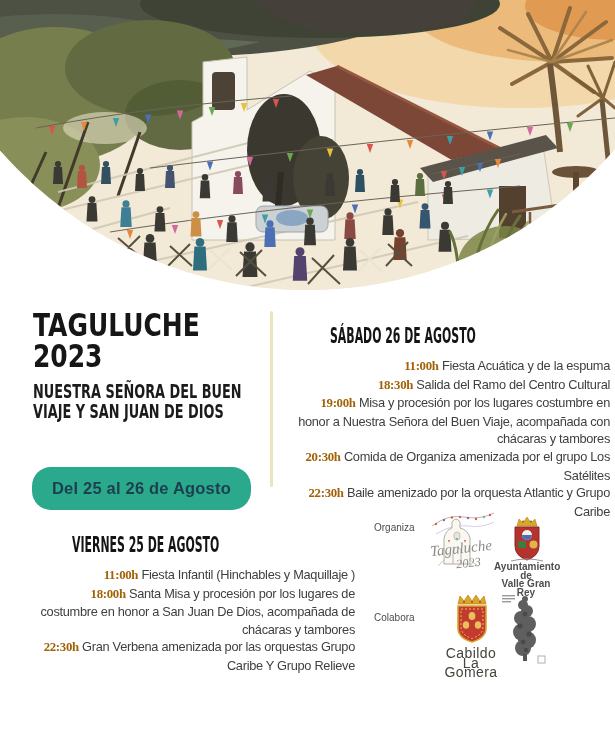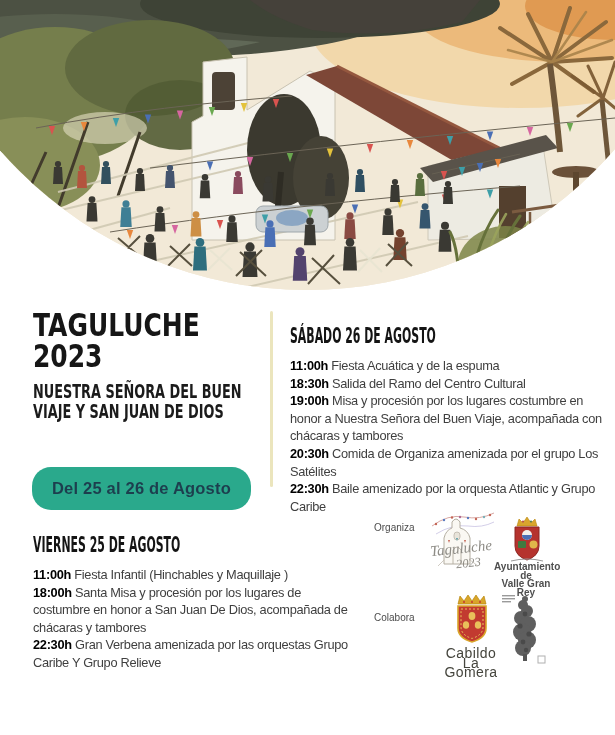--- a/index.html
+++ b/index.html
@@ -30,28 +30,28 @@
   .badge {
     position:absolute; left:32px; top:467px; height:43px; padding:0 20px;
     background:#2aa98c; border-radius:19px; display:flex; align-items:center;
     font-size:16.5px; font-weight:600; color:#1d3e4e; letter-spacing:.2px;
   }
 
   
   .divider { position:absolute; left:270px; top:311px; width:3px; height:176px; background:#ebe5bd; border-radius:2px; }
 
   
-  .col { position:absolute; }
+  .col { position:absolute;text-align:right; }
   .col h2 { margin:0 0 8px 0; color:#141414; }
   .col h2 .sec {
     font-family:"DejaVu Sans", sans-serif; font-weight:800; font-size:21px; line-height:21px;
     transform:scaleX(.52); transform-origin:0 0; white-space:nowrap; display:inline-block;
   }
   .col p.event { margin:0; font-size:12.8px; line-height:17.6px; letter-spacing:-0.3px; color:#3f3f3f; }
-  .col p.event b { color:#000000; font-weight:700; }
+  .col p.event b { color:#a16207; font-weight:700;font-family:Liberation Serif, serif; }
   .col.sat { left:290px; top:321px; width:320px; }
   .col.fri { left:33px;  top:530px; width:322px; }
 
   
   .sp-label { position:absolute; font-size:10px; color:#4c4c4c; }
   .lbl-organiza { left:374px; top:522px; }
   .lbl-colabora { left:374px; top:612px; }
   .logo { position:absolute; }
   .logo-tag   { left:428px; top:508px; }
   .logo-ayto  { left:505px; top:514px; }

